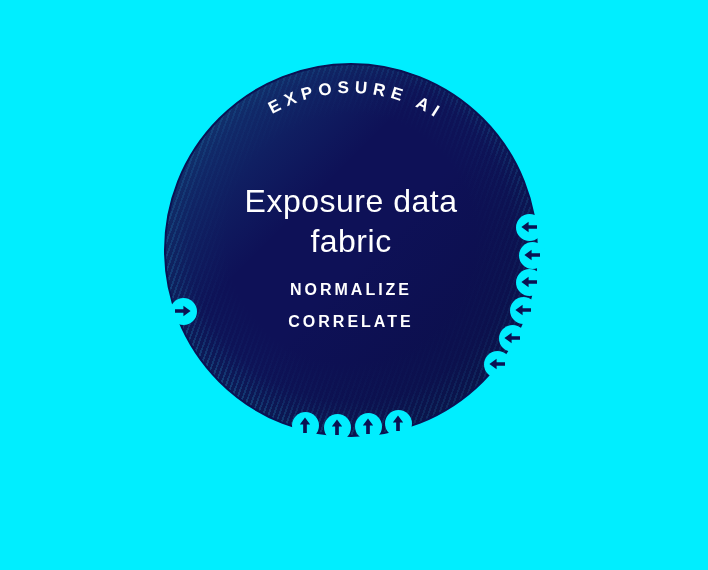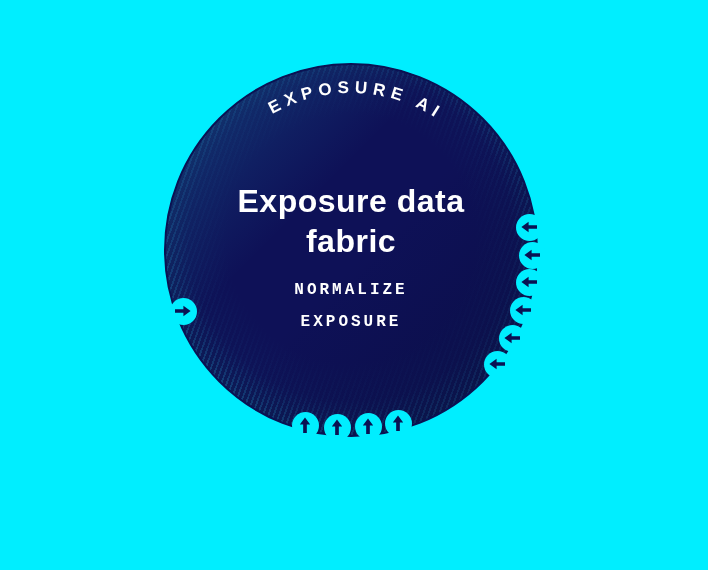--- a/index.html
+++ b/index.html
@@ -57,39 +57,38 @@
     fill:var(--text-white);
   }
   
   .title{
     position:absolute;
     left:164px;top:181px;
     width:374px;
     text-align:center;
     color:var(--text-white);
     font-size:32px;
-    font-weight:700;
+    font-weight:400;
     line-height:40px;
     letter-spacing:0.5px;
   }
   
   .capabilities{
     position:absolute;
     left:164px;top:274px;
     width:374px;
     list-style:none;
     text-align:center;
     color:var(--text-white);
   }
   .capabilities li{
     font-size:16px;
     font-weight:600;
     letter-spacing:3px;
     line-height:32px;
-    font-family:Liberation Mono, monospace;
   }
   
   .port{
     position:absolute;
     width:27px;height:27px;
     border-radius:50%;
     background:var(--cyan);
     display:flex;
     align-items:center;
     justify-content:center;
@@ -118,21 +117,21 @@
     </g>
   </svg>
 
   <div class="title">
     <div>Exposure data</div>
     <div>fabric</div>
   </div>
 
   <ul class="capabilities">
     <li>NORMALIZE</li>
-    <li>EXPOSURE</li>
+    <li>CORRELATE</li>
   </ul>
 
 <div class="port right" style="left: 169.5px; top: 297.5px;">
       <svg viewBox="0 0 20 14" aria-hidden="true">
         <path d="M0 4.7 H10.5 V0.5 L19.5 7 L10.5 13.5 V9.3 H0 Z"></path>
       </svg>
     </div>
     <div class="port left" style="left: 515.5px; top: 213.5px;">
       <svg viewBox="0 0 20 14" aria-hidden="true">
         <path d="M0 4.7 H10.5 V0.5 L19.5 7 L10.5 13.5 V9.3 H0 Z"></path>

